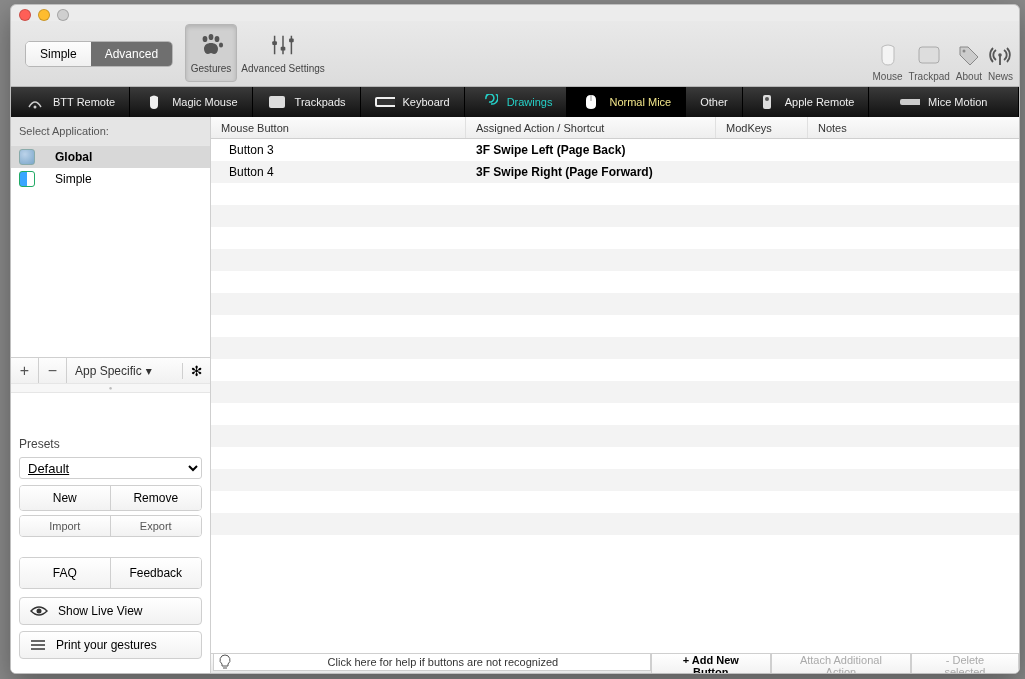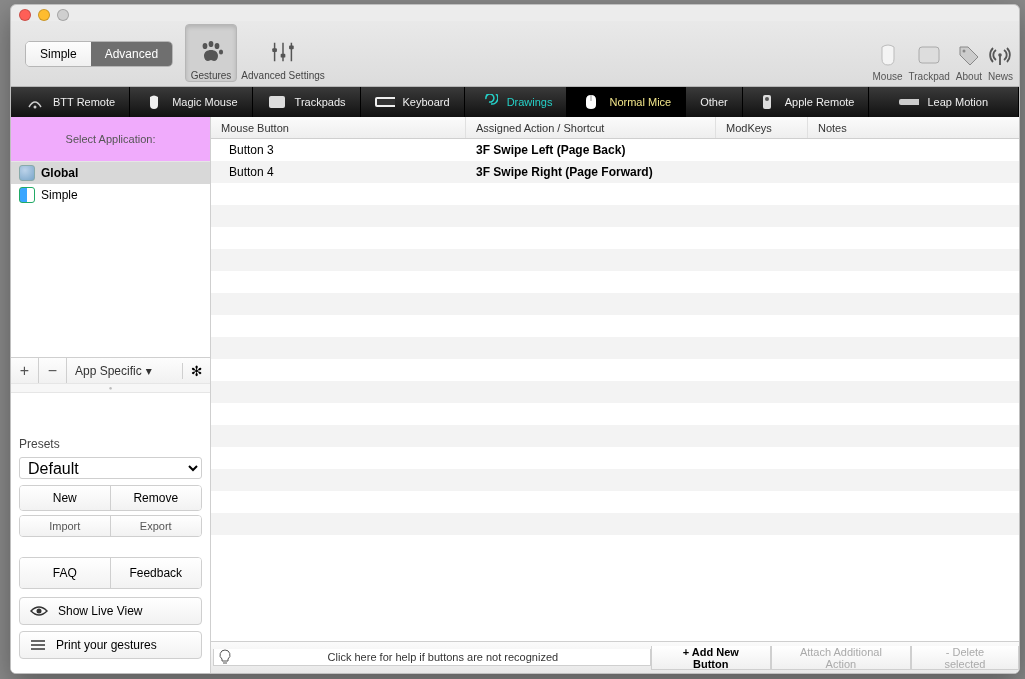--- a/index.html
+++ b/index.html
@@ -10,74 +10,74 @@
     display: flex; flex-direction: column; overflow: hidden; border: 1px solid #bfbfbf;
   }
   .titlebar { height: 16px; padding: 4px 8px 0 8px; display: flex; align-items: center; gap: 7px; }
   .tl-btn { width: 12px; height: 12px; border-radius: 50%; border: 0.5px solid rgba(0,0,0,.2); }
   .tl-red { background: #ff5f57; } .tl-yel { background: #febc2e; } .tl-gry { background: #cfcfcf; }
   .toolbar { height: 66px; background: linear-gradient(#e9e9e9,#dcdcdc); border-bottom: 1px solid #b6b6b6; display: flex; align-items: stretch; padding: 0 6px; }
   .seg { display: inline-flex; align-self: center; margin-left: 8px; border: 1px solid #b6b6b6; border-radius: 5px; overflow: hidden; box-shadow: inset 0 1px 0 #fff; }
   .seg button { border: 0; padding: 5px 14px; font-size: 12px; background: linear-gradient(#fdfdfd,#f0f0f0); cursor: pointer; }
   .seg button.active { background: #6f6f6f; color: #fff; }
   .tool-group { display: flex; align-items: flex-end; gap: 0; margin-left: 12px; padding-bottom: 4px; }
-  .tool-item { display: flex; flex-direction: column; align-items: center; justify-content: flex-end; width: 52px; height: 58px; border: 1px solid transparent; border-radius: 4px; cursor: pointer; padding-bottom: 0;}
+  .tool-item { display: flex; flex-direction: column; align-items: center; justify-content: flex-end; width: 52px; height: 58px; border: 1px solid transparent; border-radius: 4px; cursor: pointer; padding-bottom: 7px;}
   .tool-item.selected { background: #d0d0d0; border-color: #b6b6b6; box-shadow: inset 0 2px 4px rgba(0,0,0,.15); }
   .tool-item .icon-box { width: 28px; height: 28px; display: flex; align-items: center; justify-content: center; margin-bottom: 4px; }
   .tool-item .lbl { font-size: 10px; color: #444; }
   .tool-item.wide { width: 92px; }
   .tb-spacer { flex: 1; }
   .right-tools { display: flex; align-items: flex-end; padding-bottom: 4px; gap: 6px; }
   .rt-item { display: flex; flex-direction: column; align-items: center; cursor: pointer; }
   .rt-item .icon-box { width: 24px; height: 24px; margin-bottom: 4px; display:flex; align-items:center; justify-content:center;}
   .rt-item .lbl { font-size: 10px; color: #555; }
   .device-tabs { height: 30px; background: linear-gradient(#3a3a3a,#111); display: flex; align-items: stretch; color: #eee; font-size: 11px; }
   .dtab { display: flex; align-items: center; gap: 8px; padding: 0 14px; border-right: 1px solid #000; cursor: pointer; white-space: nowrap; }
   .dtab .dicon { width: 20px; height: 16px; display:flex; align-items:center; justify-content:center; }
   .dtab.active { background: #000; }
   .dtab.teal { color: #25d0c7; }
   .dtab.yellow { color: #f1e58a; }
   .main { flex: 1; display: flex; min-height: 0; background: #fff; }
   .sidebar { width: 200px; border-right: 1px solid #cfcfcf; display: flex; flex-direction: column; background: #fff; }
-  .sb-hdr { font-size: 11px; color: #555; padding: 16px 8px; border-bottom: 1px solid #e6e6e6; background:#f0abfc;text-align:center;}
+  .sb-hdr { font-size: 11px; color: #555; padding: 8px 8px; border-bottom: 1px solid #e6e6e6; background:#e5e5e5;}
   .app-list { flex: 0 0 auto; }
-  .app-row { display: flex; align-items: center; gap: 6px; padding: 3px 8px; font-size: 12px; cursor: pointer; }
+  .app-row { display: flex; align-items: center; gap: 20px; padding: 3px 8px; font-size: 12px; cursor: pointer; }
   .app-row.selected { background: #d8d8d8; font-weight: 600; }
   .app-icon { width: 16px; height: 16px; border-radius: 3px; }
   .globe { background: radial-gradient(circle at 35% 30%, #bcd3ea, #7aa6c9); border:1px solid #8aa; }
   .finder { background: linear-gradient(90deg,#3aa6ff 50%, #fff 50%); border: 1px solid #2a6; position:relative;}
   .sb-toolbar { border-top: 1px solid #cfcfcf; display: flex; align-items: center; height: 26px; background: linear-gradient(#fdfdfd,#f1f1f1); }
   .sb-toolbar button { width: 28px; height: 100%; border: 0; border-right: 1px solid #cfcfcf; background: transparent; font-size: 16px; color: #555; cursor: pointer; }
   .sb-toolbar .dd { flex: 1; padding: 0 8px; font-size: 12px; color: #333; display:flex; align-items:center; gap:4px;}
   .sb-toolbar .gear { width: 28px; text-align:center; font-size:14px; cursor:pointer; border-left:1px solid #cfcfcf;}
   .sb-flex-gap { flex:1; }
   .sb-divider-handle { height: 10px; display:flex; align-items:center; justify-content:center; color:#bbb; font-size:6px; border-top:1px solid #e6e6e6; border-bottom:1px solid #e6e6e6; background:#f7f7f7;}
   .presets { padding: 8px; font-size: 12px; margin-top: 36px; }
   .presets .ttl { color:#444; margin-bottom:6px; }
-  .presets select { width: 100%; height: 22px; font-size:16px; border:1px solid #cfcfcf; border-radius:3px; background:#fff; padding:0 4px; margin-bottom:6px;}
+  .presets select { width: 100%; height: 22px; font-size:13px; border:1px solid #cfcfcf; border-radius:3px; background:#fff; padding:0 4px; margin-bottom:6px;text-decoration:underline;}
   .btn-grid2 { display: grid; grid-template-columns: 1fr 1fr; border: 1px solid #cfcfcf; border-radius: 4px; overflow: hidden; margin-bottom: 4px;}
   .btn-grid2 button { border: 0; border-right: 1px solid #cfcfcf; background: linear-gradient(#fff,#f2f2f2); padding: 5px 0; font-size: 12px; cursor: pointer; }
   .btn-grid2 button:last-child { border-right: 0; }
   .btn-grid2.small button { font-size: 11px; color:#555; padding:4px 0;}
   .sb-actions { padding: 8px; }
   .wide-btn-row { display:grid; grid-template-columns:1fr 1fr; border:1px solid #cfcfcf; border-radius:4px; overflow:hidden; margin-bottom:8px;}
   .wide-btn-row button { border:0; border-right:1px solid #cfcfcf; background:linear-gradient(#fff,#f2f2f2); padding:8px 0; font-size:12px; cursor:pointer;}
   .wide-btn-row button:last-child{border-right:0;}
   .full-btn { display:flex; align-items:center; gap:10px; border:1px solid #cfcfcf; border-radius:4px; background:linear-gradient(#fff,#f2f2f2); padding:6px 10px; font-size:12px; cursor:pointer; margin-bottom:6px;}
   .content { flex: 1; display: flex; flex-direction: column; min-width: 0; }
   .tbl-head { display: flex; height: 22px; background: linear-gradient(#fbfbfb,#eeeeee); border-bottom: 1px solid #cfcfcf; font-size: 11px; color: #333; }
   .th, .td { padding: 0 10px; display: flex; align-items: center; border-right: 1px solid #e0e0e0; }
   .col-btn { width: 255px; } .col-act { width: 250px; } .col-mod { width: 92px; } .col-notes { flex: 1; border-right:0;}
   .tbl-body { flex: 1; overflow: auto; font-size: 12px; }
   .tr { display: flex; height: 22px; }
   .tr:nth-child(odd) { background: #fff; } .tr:nth-child(even) { background: #f3f3f3; }
   .tr.data .td.col-btn { font-weight: 400; padding-left: 18px;}
   .tr.data .td.col-act { font-weight: 700; }
   .td { border-right: 0; }
-  .bottom-bar { height: 32px; background: linear-gradient(#fbfbfb,#e8e8e8); border-top: 1px solid #cfcfcf; display: flex; align-items: center; font-size: 11px; }
+  .bottom-bar { height: 20px; background: linear-gradient(#fbfbfb,#e8e8e8); border-top: 1px solid #cfcfcf; display: flex; align-items: flex-start; font-size: 11px; }
   .help-strip { width: 440px; border:1px solid #cfcfcf; border-top:0; display:flex; align-items:center; background:#fff; margin-left:2px;}
   .help-strip .bulb { width:22px; display:flex; align-items:center; justify-content:center; color:#555;}
   .help-strip .txt { flex:1; text-align:center; color:#333; cursor:pointer;}
   .bottom-spacer { flex: 1; }
   .bottom-btns { display:flex; align-items:center; }
   .bottom-btns button { height: 24px; padding: 0 12px; border: 1px solid #cfcfcf; border-top:0; background: linear-gradient(#fff,#f0f0f0); font-size: 11px; cursor: pointer; }
   .bottom-btns button.primary { font-weight: 700; }
   .bottom-btns button:disabled { color: #aaa; cursor: default; }
   svg { display:block; }
 </style>
@@ -238,21 +238,21 @@
           </svg>
         </span>
       <span>Apple Remote</span>
     </div>
     <div class="dtab" style="flex:1; justify-content:center;">
       <span class="dicon">
           <svg width="22" height="10">
             <rect x="0" y="2" width="22" height="6" rx="2" fill="#ccc"></rect>
           </svg>
         </span>
-      <span>Leap Motion</span>
+      <span>Mice Motion</span>
     </div>
   </div>
 
   <div class="main">
     <div class="sidebar">
       <div class="sb-hdr">Select Application:</div>
       <div class="app-list">
         <div class="app-row selected">
           <span class="app-icon globe"></span>
           <span>Global</span>

